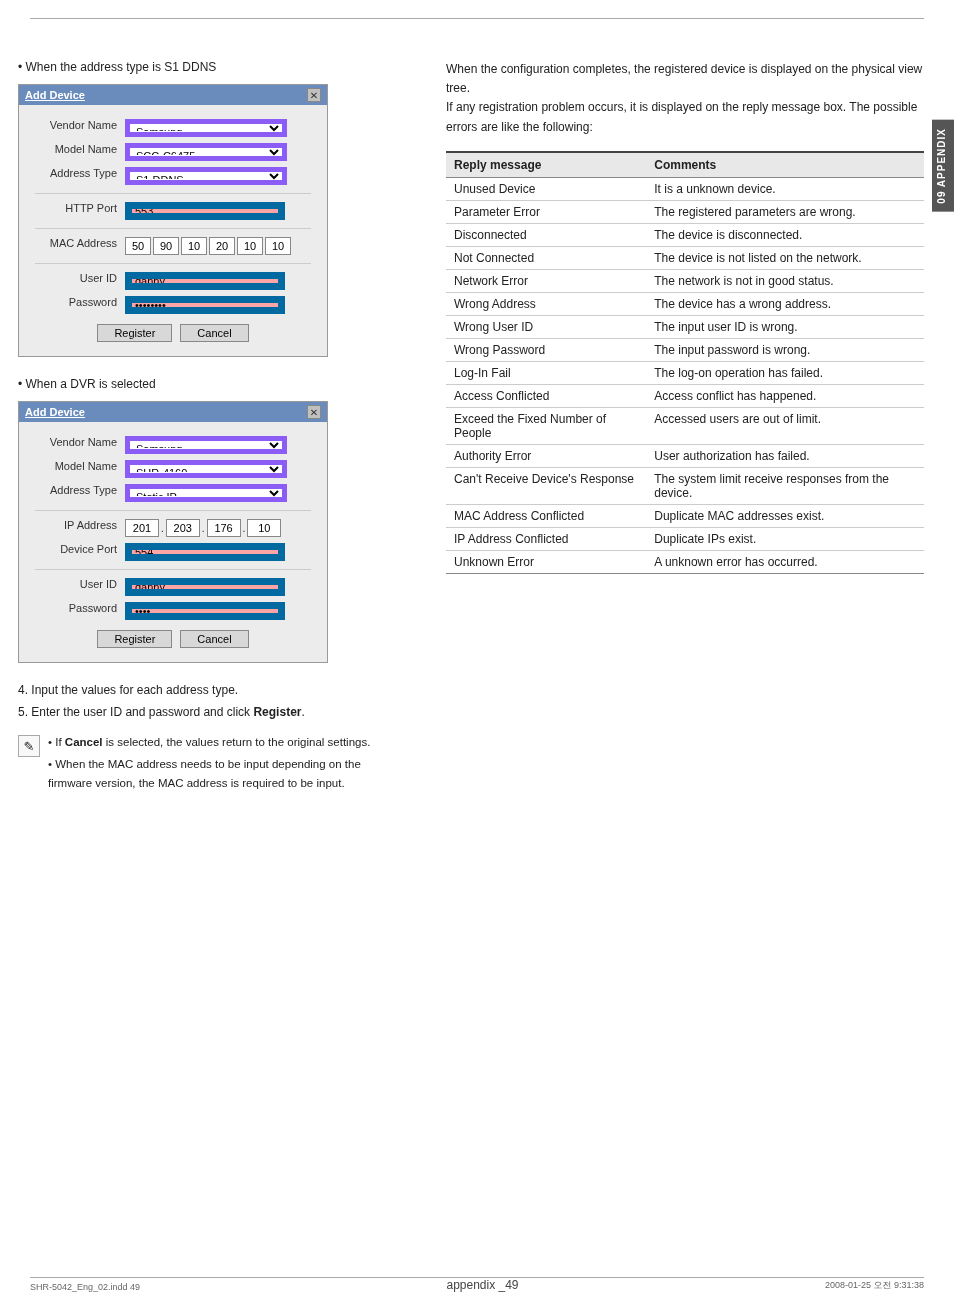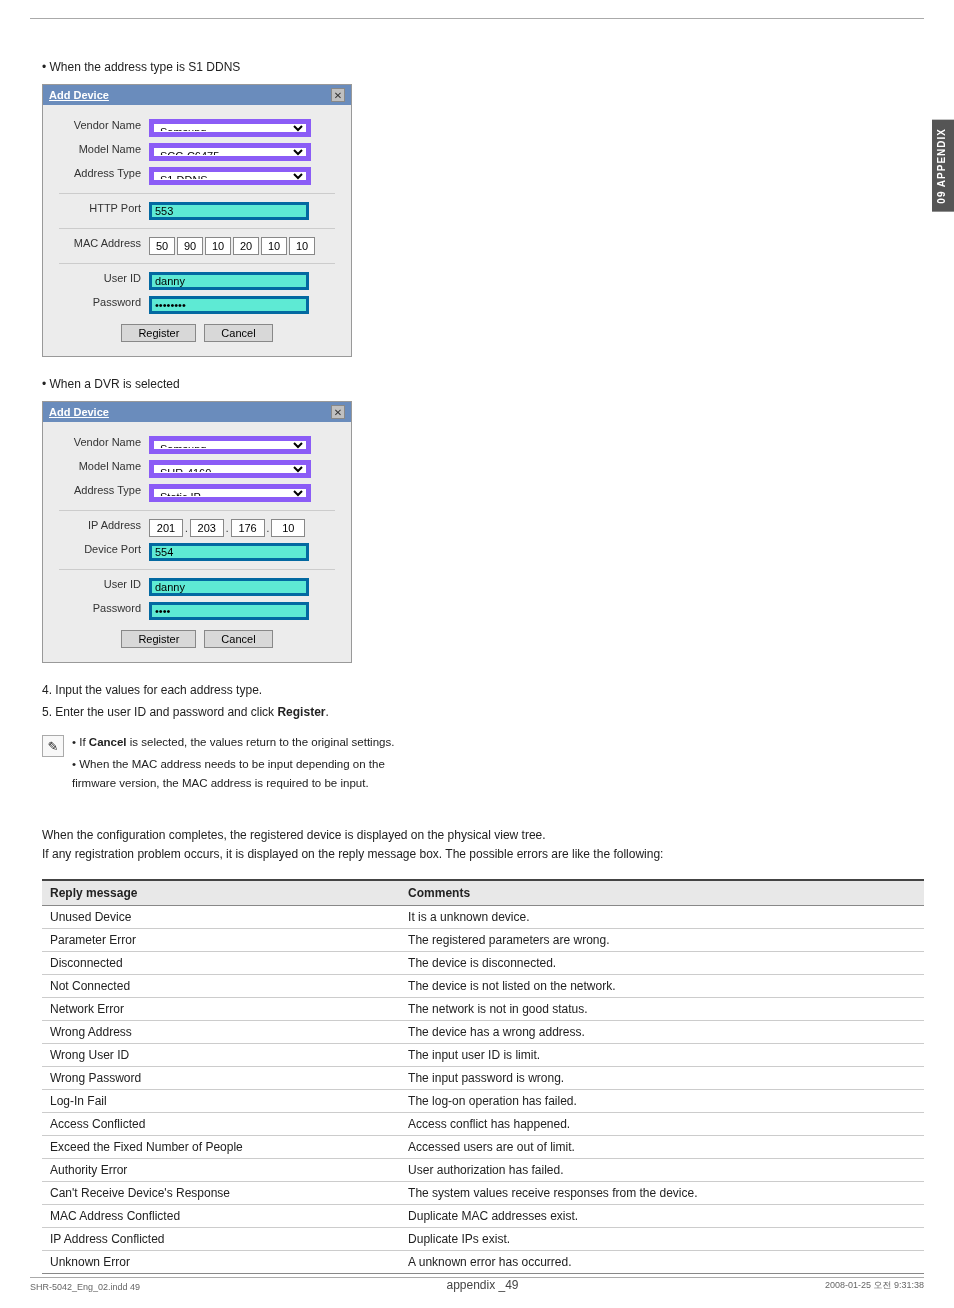--- a/index.html
+++ b/index.html
@@ -44,32 +44,33 @@
       writing-mode: vertical-rl;
       text-orientation: mixed;
       transform: rotate(180deg);
       padding: 8px 4px;
       letter-spacing: 1px;
       font-weight: bold;
     }
 
     .two-col {
       display: flex;
-      flex-direction: column;
-      padding: 30px 30px 0 42px;
+      flex-direction: row;
+      padding: 30px 30px 0 18px;
       gap: 30px;
     }
 
     .left-col {
       width: 390px;
       flex-shrink: 0;
     }
 
     .right-col {
       flex: 1;
+      margin-left: 8px;
     }
 
     
     .bullet-item {
       margin-bottom: 10px;
       font-size: 12px;
     }
 
     .bullet-item::before {
       content: "• ";
@@ -126,22 +127,22 @@
 
     .dialog-label {
       width: 90px;
       text-align: right;
       padding-right: 8px;
       color: #333;
       font-size: 11px;
     }
 
     .dialog-input {
-      background: #5eead4;
-      border: 3px solid #0369a1;
+      background: #fca5a5;
+      border: 7px solid #0369a1;
       height: 18px;
       font-size: 11px;
       padding: 1px 3px;
       width: 160px;
     }
 
     .dialog-select {
       background: #fff;
       border: 5px solid #8b5cf6;
       height: 18px;
@@ -518,21 +519,21 @@
             <tr>
               <td>Network Error</td>
               <td>The network is not in good status.</td>
             </tr>
             <tr>
               <td>Wrong Address</td>
               <td>The device has a wrong address.</td>
             </tr>
             <tr>
               <td>Wrong User ID</td>
-              <td>The input user ID is limit.</td>
+              <td>The input user ID is wrong.</td>
             </tr>
             <tr>
               <td>Wrong Password</td>
               <td>The input password is wrong.</td>
             </tr>
             <tr>
               <td>Log-In Fail</td>
               <td>The log-on operation has failed.</td>
             </tr>
             <tr>
@@ -542,21 +543,21 @@
             <tr>
               <td>Exceed the Fixed Number of People</td>
               <td>Accessed users are out of limit.</td>
             </tr>
             <tr>
               <td>Authority Error</td>
               <td>User authorization has failed.</td>
             </tr>
             <tr>
               <td>Can't Receive Device's Response</td>
-              <td>The system values receive responses from the device.</td>
+              <td>The system limit receive responses from the device.</td>
             </tr>
             <tr>
               <td>MAC Address Conflicted</td>
               <td>Duplicate MAC addresses exist.</td>
             </tr>
             <tr>
               <td>IP Address Conflicted</td>
               <td>Duplicate IPs exist.</td>
             </tr>
             <tr>

